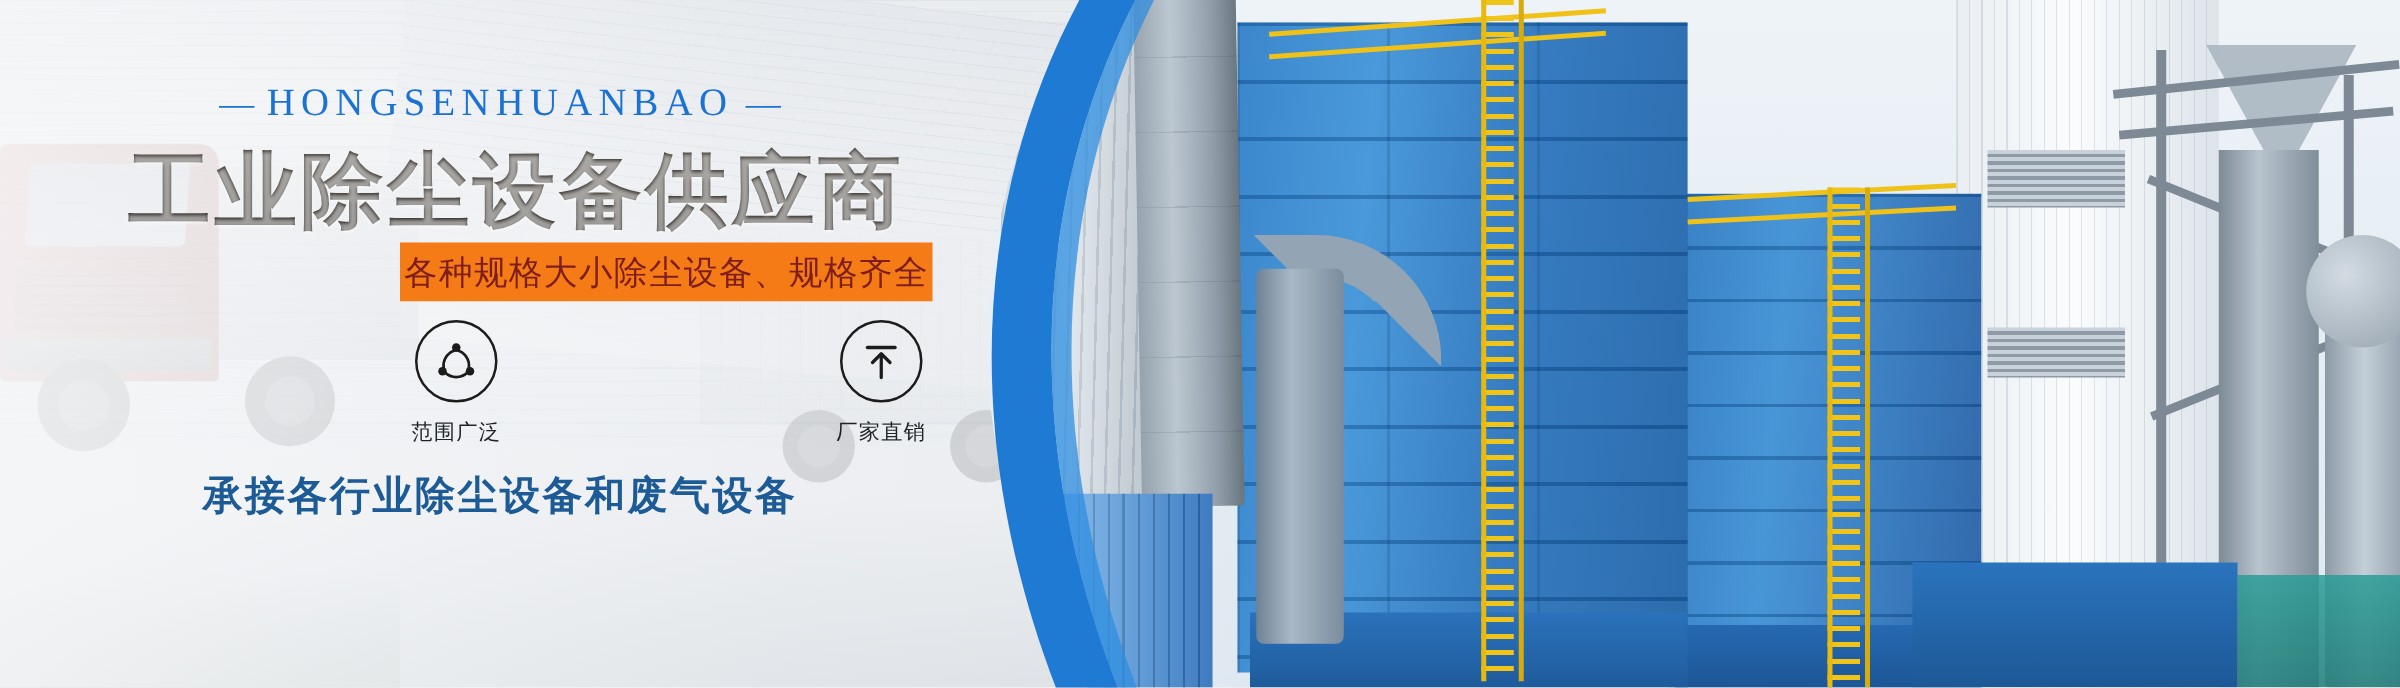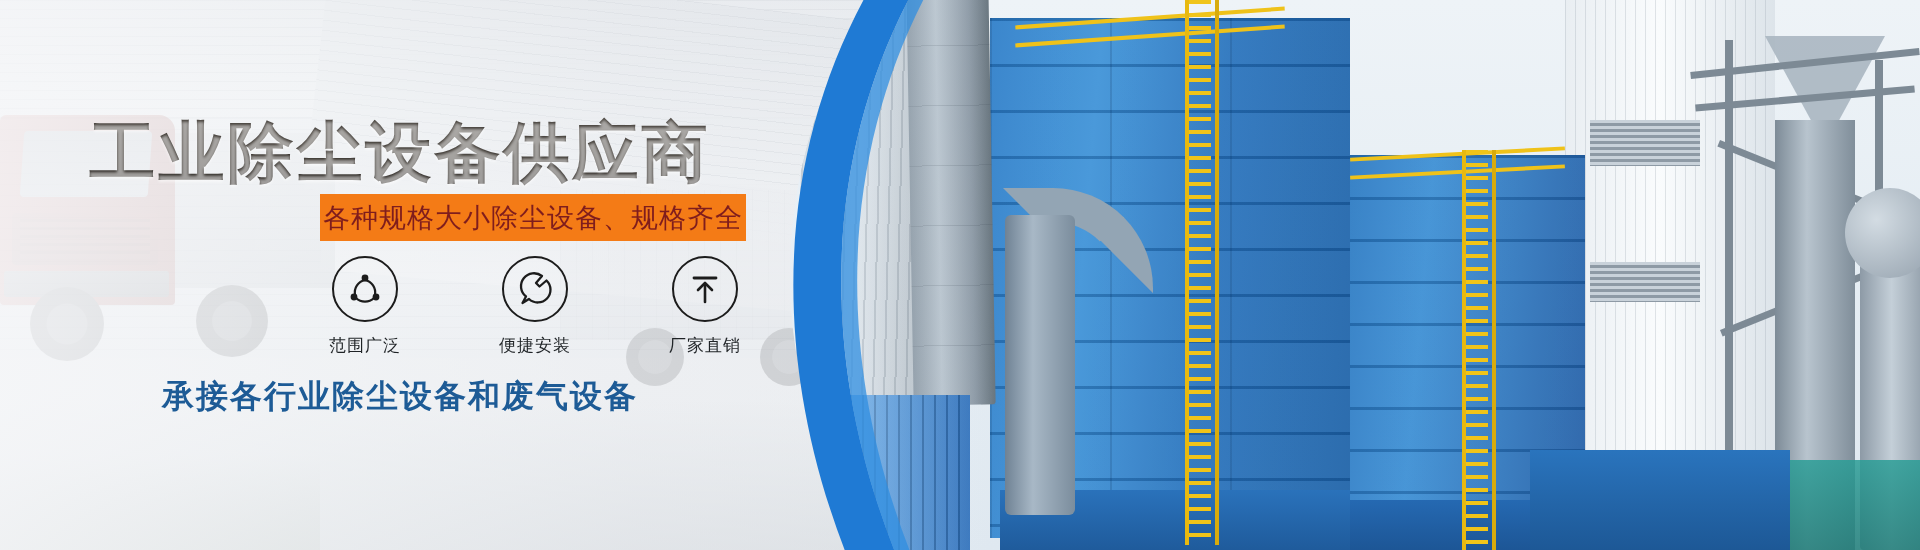--- a/index.html
+++ b/index.html
@@ -175,21 +175,21 @@
   .arc-wrap { position:absolute; left:740px; top:-60px; width:420px; height:680px; pointer-events:none; }
 
   
   .content { position:absolute; left:0; top:0; width:820px; height:550px; }
 
   .eyebrow { position:absolute; left:0; top:64px; width:800px; text-align:center;
              color:#1b72d4; font-family:"Liberation Serif", serif; font-size:31px;
              letter-spacing:5px; white-space:nowrap; }
   .eyebrow .dash { color:#1b72d4; letter-spacing:0; padding:0 10px; font-size:28px; }
 
-  .title { position:absolute; left:0; top:108px; width:800px; text-align:center;
+  .title { position:absolute; left:13px; top:108px; width:800px; text-align:center;
            font-size:66px; font-weight:bold; letter-spacing:3px; white-space:nowrap;
            background:linear-gradient(180deg,#4a4540 0%,#3a352f 45%,#2a2623 100%);
            -webkit-background-clip:text; background-clip:text; color:transparent;
            text-shadow:0 2px 3px rgba(255,255,255,.55); }
 
   .subbar { position:absolute; left:320px; top:194px; width:426px; height:47px;
             background:#f47b16; display:flex; align-items:center; justify-content:center; }
   .subbar span { color:#7f1d1d; font-size:27px; letter-spacing:1px; white-space:nowrap; }
 
   .features { position:absolute; left:320px; top:256px; width:430px;
@@ -272,20 +272,23 @@
 
   <div class="arc-wrap">
     <svg width="420" height="680" viewBox="0 0 420 680">
       <path d="M175 -20 C 30 170, 10 430, 140 690 L 190 690 C 58 430, 78 170, 218 -20 Z" fill="#1f7ad4"></path>
       <path d="M218 -20 C 78 170, 58 430, 190 690 L 205 690 C 74 430, 95 170, 232 -20 Z" fill="#2f8ee0" opacity="0.75"></path>
     </svg>
   </div>
 
   <div class="content">
 
+    <div class="eyebrow">
+      <span class="dash">—</span><span>HONGSENHUANBAO</span><span class="dash">—</span>
+    </div>
 
     <div class="title">工业除尘设备供应商</div>
 
     <div class="subbar">
       <span>各种规格大小除尘设备、规格齐全</span>
     </div>
 
     <div class="features">
 
       <div class="feat">
@@ -296,28 +299,20 @@
             <path d="M11 29 A13 13 0 0 0 29 29" fill="none" stroke="#1c1c1c" stroke-width="2.2" stroke-linecap="round"></path>
             <circle cx="20" cy="9" r="3.4" fill="#1c1c1c"></circle>
             <circle cx="9" cy="28" r="3.4" fill="#1c1c1c"></circle>
             <circle cx="31" cy="28" r="3.4" fill="#1c1c1c"></circle>
           </svg>
         </div>
         <div class="feat-label">范围广泛</div>
       </div>
 
 
-      <div class="feat">
-        <div class="circle">
-          <svg width="40" height="40" viewBox="0 0 40 40">
-            <path d="M27 7 L21 14 L24.5 17.5 L31.5 11.5 A12.5 12.5 0 0 1 14 30 L7.5 34 L11 27.5 A12.5 12.5 0 0 1 27 7 Z" fill="none" stroke="#1c1c1c" stroke-width="2.3" stroke-linejoin="round" stroke-linecap="round"></path>
-          </svg>
-        </div>
-        <div class="feat-label">便捷安装</div>
-      </div>
 
       <div class="feat">
         <div class="circle">
           <svg width="38" height="38" viewBox="0 0 38 38">
             <line x1="8" y1="8" x2="30" y2="8" stroke="#1c1c1c" stroke-width="2.8" stroke-linecap="round"></line>
             <line x1="19" y1="32" x2="19" y2="14" stroke="#1c1c1c" stroke-width="2.6" stroke-linecap="round"></line>
             <polyline points="12,20 19,13 26,20" fill="none" stroke="#1c1c1c" stroke-width="2.6" stroke-linecap="round" stroke-linejoin="round"></polyline>
           </svg>
         </div>
         <div class="feat-label">厂家直销</div>

